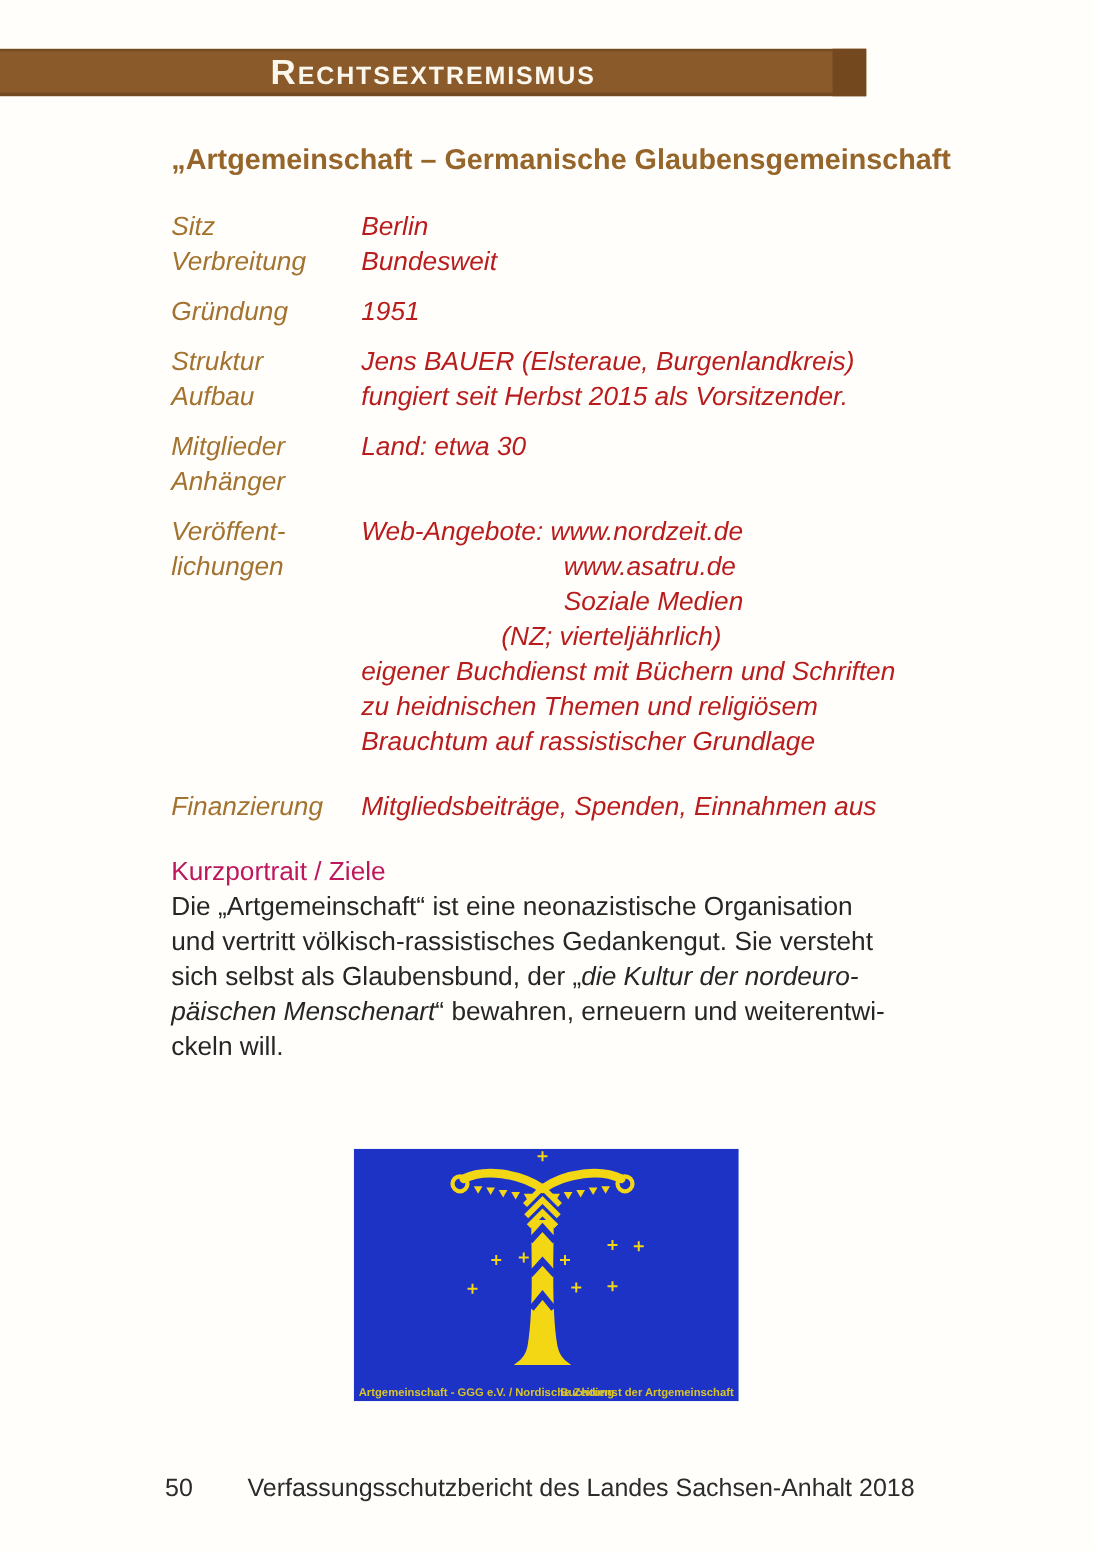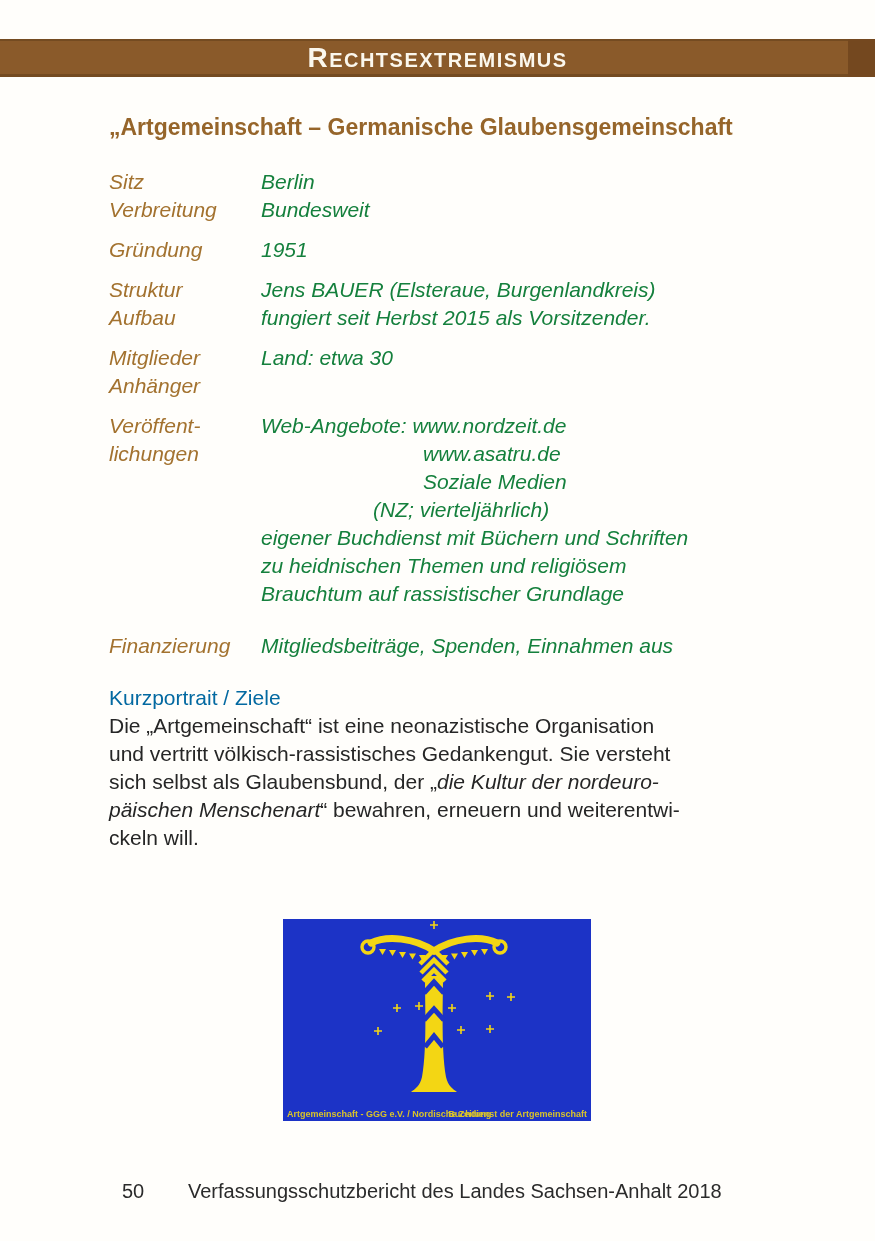--- a/index.html
+++ b/index.html
@@ -10,21 +10,21 @@
     background: #fffefb;
     font-family: "Liberation Sans", sans-serif;
     color: #262626;
     overflow: hidden;
   }
 
   
   .header-bar {
     position: absolute;
     left: 0; top: 39px;
-    width: 875px; height: 38px;
+    width: 693px; height: 38px;
     background: #8a5a2a;
     box-shadow: inset 0 2px 0 rgba(60,35,10,.28), inset 0 -3px 0 rgba(60,35,10,.28);
     text-align: center;
   }
   .header-title {
     display: inline-block;
     line-height: 38px;
     font-variant: small-caps;
     font-weight: bold;
     font-size: 28px;
@@ -34,57 +34,57 @@
   .header-edge {
     position: absolute;
     right: 0; top: 0;
     width: 27px; height: 100%;
     background: #74481f;
   }
 
   
   .main {
     position: absolute;
-    left: 109px; top: 112px;
+    left: 137px; top: 112px;
     width: 652px;
     font-size: 21px;
     line-height: 28px;
   }
   .doc-title {
     margin: 0;
     font-size: 23px;
     line-height: 30px;
     font-weight: bold;
     color: #96652a;
   }
   .doc-title .tl { display: block; }
 
   .row { display: flex; margin-top: 12px; font-style: italic; }
   .row.first { margin-top: 26px; }
   .row.gap-lg { margin-top: 24px; }
   .col-label { width: 152px; flex-shrink: 0; color: #a3722f; }
-  .col-value { color: #15803d; }
+  .col-value { color: #b91c1c; }
   .ind-a { padding-left: 162px; }
   .ind-b { padding-left: 112px; }
 
-  .kp-heading { margin-top: 24px; color: #0369a1; }
+  .kp-heading { margin-top: 24px; color: #be185d; }
   .it { font-style: italic; }
 
   
   .flag {
     position: absolute;
     left: 283px; top: 919px;
     width: 308px; height: 202px; border-radius: 11px;
   }
   .flag svg { display: block; }
 
   
   .footer {
     position: absolute;
-    left: 122px; top: 1180px;
+    left: 132px; top: 1180px;
     font-size: 20px;
     color: #2b2b2b;
   }
   .page-num { display: inline-block; width: 66px; }
 </style>
 </head>
 <body>
 
 <div class="page">
 

